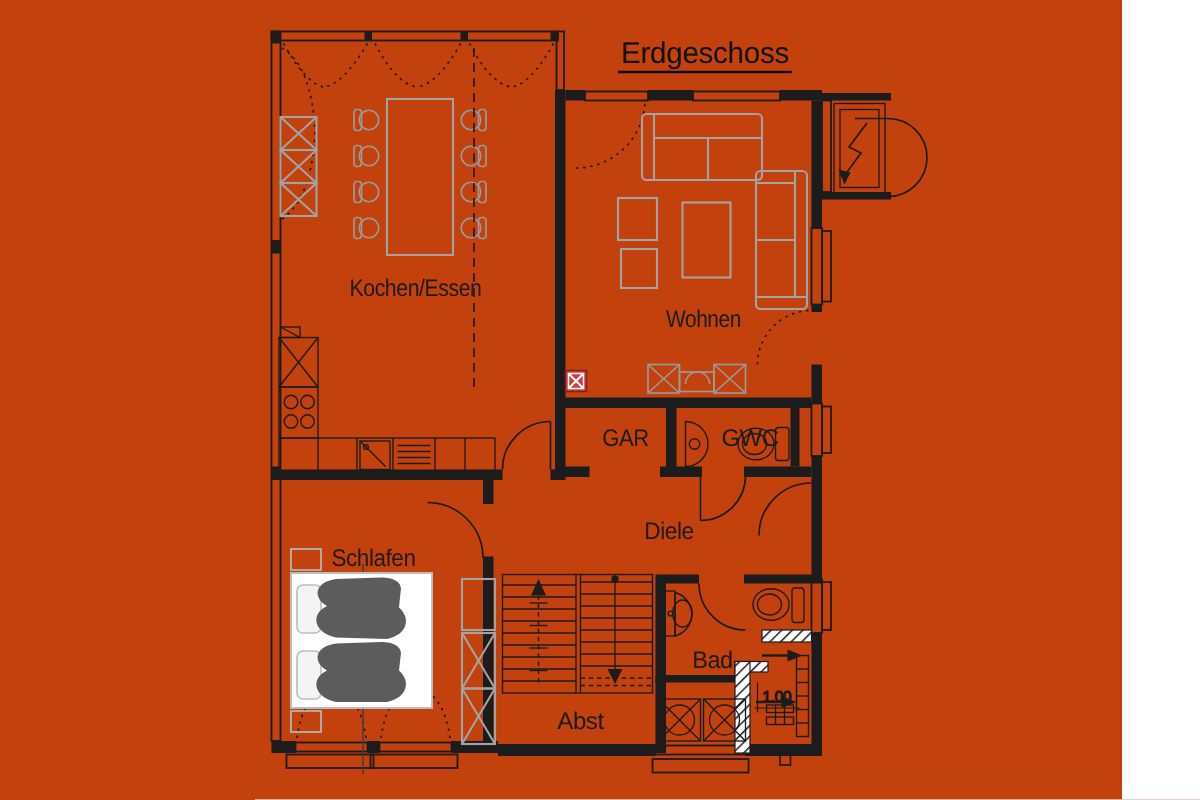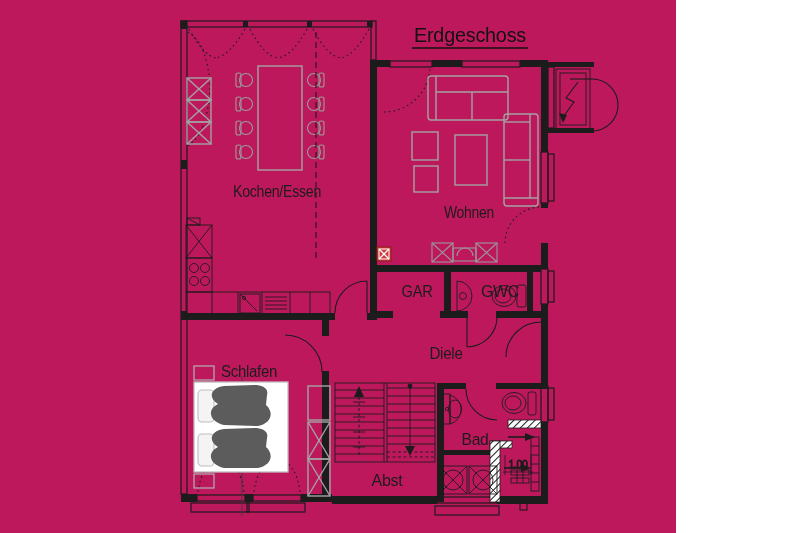--- a/index.html
+++ b/index.html
@@ -1,16 +1,16 @@
 <!DOCTYPE html>
 <html><head>
 <meta charset="utf-8">
 <style>
   html,body{margin:0;padding:0;background:#ffffff;}
-  .page{width:676px;height:533px;background:#be185d;position:relative;overflow:hidden;}
+  .page{width:748px;height:533px;background:#c2410c;position:relative;overflow:hidden;}
   svg{display:block;}
   .wall{fill:#1c1c1c;stroke:none;}
   .win{fill:none;stroke:#1c1c1c;stroke-width:1.2;}
   .thin{fill:none;stroke:#1c1c1c;stroke-width:1.1;}
   .xtr{fill:none;stroke:#1c1c1c;stroke-width:0.9;}
   .gray{fill:none;stroke:#a3a3a3;stroke-width:1.4;}
   .gray2{fill:none;stroke:#9a9a9a;stroke-width:1.1;}
   .dot{stroke-dasharray:1.6 3.2;}
   .dash{stroke-dasharray:6 4;}
   .dash2{stroke-dasharray:3 2.5;}

